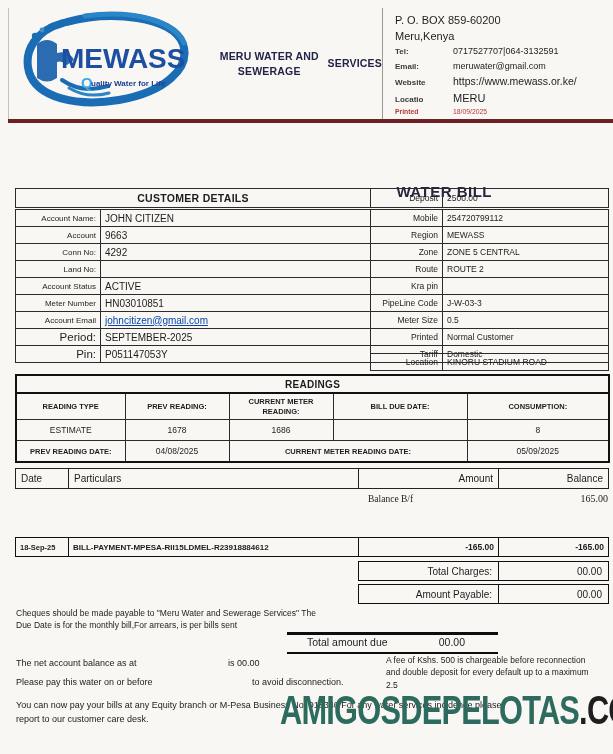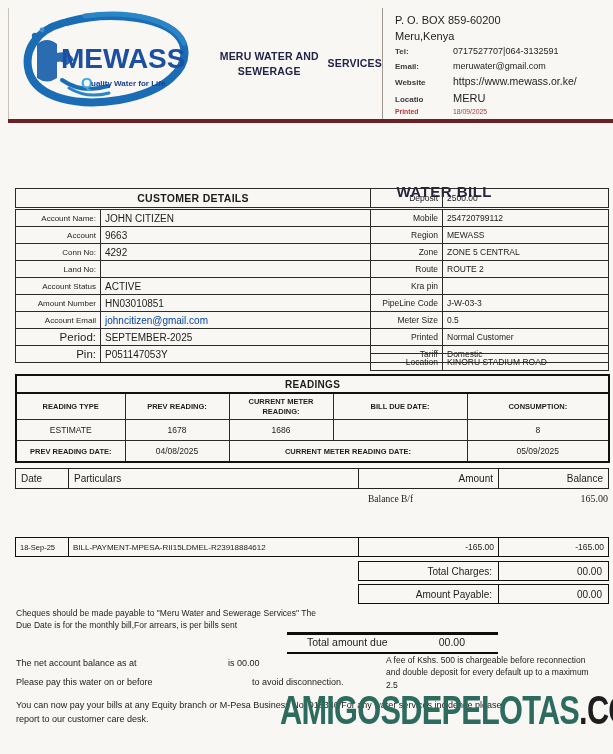--- a/index.html
+++ b/index.html
@@ -33,40 +33,40 @@
   .cdhead { position:absolute; top:188px; left:15px; width:593px; border:1.5px solid #151515; }
   .cdhead td { height:18px; }
   .cdtitle { text-align:center; font-weight:bold; font-size:10.5px; letter-spacing:0.3px; }
   .cdbody { position:absolute; top:209px; left:15px; width:593px; border:1.5px solid #151515; }
   .cdloc  { position:absolute; top:353px; left:370px; width:238px; border:1.5px solid #151515; }
   .lbl  { text-align:right; font-size:8px; color:#1f1f1f; padding-right:5px; }
   .lbl.big { font-size:11.5px; }
   .val  { font-size:10px; padding-left:5px; }
   .rlbl { text-align:right; font-size:8.5px; border-right:2.5px solid #000; padding-right:5px; }
   .rval { font-size:8.5px; padding-left:5px; }
-  .email-link { color:#0645ad; cursor:pointer; }
+  .email-link { color:#0645ad; text-decoration:underline; cursor:pointer; }
   
   .rtable { position:absolute; top:374px; left:15px; width:593px; border:2px solid #111; }
   .rtable td { border:1px solid #2b2b2b; text-align:center; vertical-align:middle; padding:0 3px; }
   .rtitle td { font-weight:bold; font-size:10px; height:16px; border-bottom:2px solid #111; letter-spacing:0.3px; }
   .rhead td { font-weight:bold; font-size:7.5px; height:25px; white-space:normal; line-height:1.3; }
   .rdata td { font-size:8.5px; height:20px; }
   .rfoot td { height:20px; }
   .rfoot .fl { font-weight:bold; font-size:7.5px; }
   .rfoot .fv { font-size:8.5px; }
   
   .thead { position:absolute; top:468px; left:15px; width:593px; }
   .thead td { border:1.5px solid #222; height:19px; font-size:10px; padding:0 5px; vertical-align:middle; }
   .ar { text-align:right; }
   .balbf { position:absolute; top:493px; left:368px; width:240px; display:flex;
            justify-content:space-between; align-items:baseline;font-family:Liberation Serif, serif; }
   .balbf .bl { font-size:9.5px; }
   .balbf .bv { font-size:10px; }
   .txn { position:absolute; top:537px; left:15px; width:593px; }
-  .txn td { border:1.5px solid #111; height:18px; vertical-align:middle; padding:0 4px; overflow:hidden; white-space:nowrap; }
+  .txn td { border:1.5px solid #111; height:18px; vertical-align:middle; padding:0 4px; overflow:hidden; white-space:nowrap;font-weight:bold; }
   .txn .td-date { font-size:7.5px; }
   .txn .td-part { font-size:8px; }
   .txn .td-amt  { font-size:8.5px; text-align:right; }
   .tbox { position:absolute; left:358px; width:250px; }
   .tbox td { border:1.5px solid #111; height:18px; font-size:10px; text-align:right;
              padding:0 6px; vertical-align:middle; }
   .tbox.charges { top:561px; }
   .tbox.payable { top:584px; }
   
   .cheque { position:absolute; top:608px; left:16px; width:372px; font-size:8.5px; line-height:1.4; color:#222; }
@@ -187,21 +187,21 @@
       <td class="rlbl">Route</td>
       <td class="rval">ROUTE 2</td>
     </tr>
     <tr>
       <td class="lbl">Account Status</td>
       <td class="val">ACTIVE</td>
       <td class="rlbl">Kra pin</td>
       <td class="rval"></td>
     </tr>
     <tr>
-      <td class="lbl">Amount Number</td>
+      <td class="lbl">Meter Number</td>
       <td class="val">HN03010851</td>
       <td class="rlbl">PipeLine Code</td>
       <td class="rval">J-W-03-3</td>
     </tr>
     <tr>
       <td class="lbl">Account Email</td>
       <td class="val">
         <span class="email-link">johncitizen@gmail.com</span>
       </td>
       <td class="rlbl">Meter Size</td>

